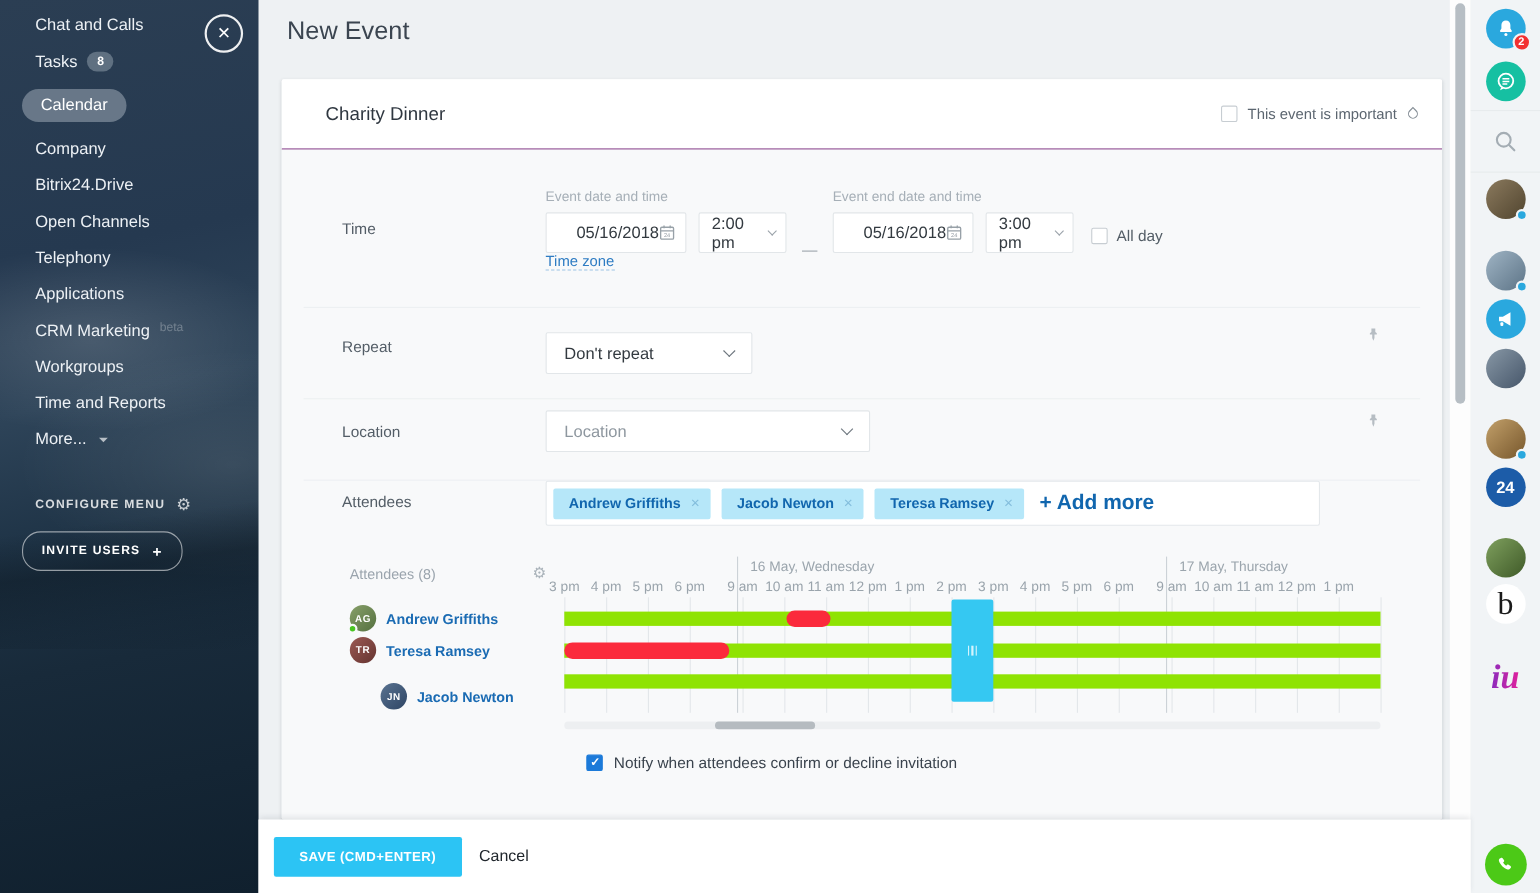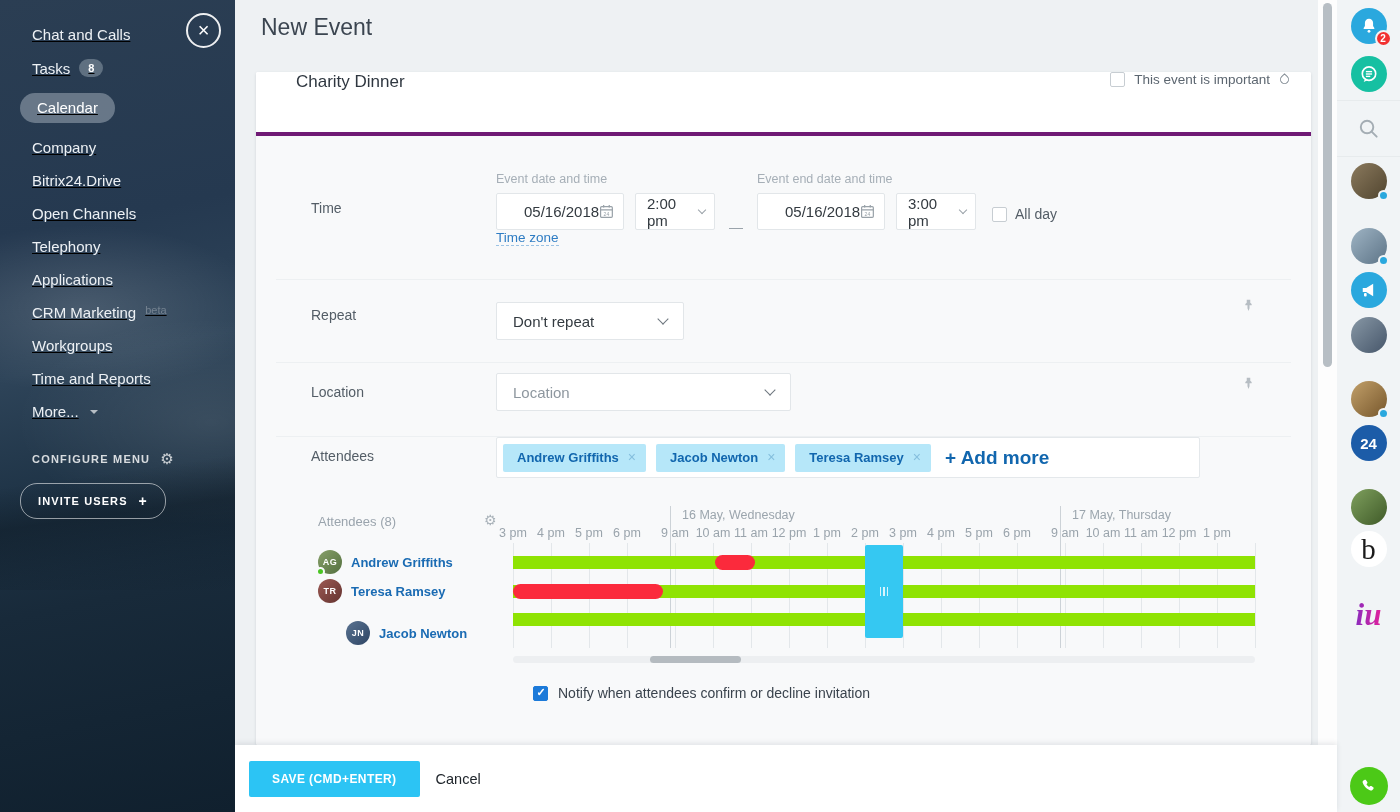--- a/index.html
+++ b/index.html
@@ -11,21 +11,21 @@
   .sidebar{position:absolute;left:0;top:0;width:235px;height:812px;overflow:hidden;
     background:
       radial-gradient(ellipse 260px 120px at 35% 38%, rgba(255,255,255,.14), rgba(255,255,255,0) 70%),
       radial-gradient(ellipse 300px 160px at 90% 52%, rgba(255,255,255,.10), rgba(255,255,255,0) 65%),
       linear-gradient(168deg,#2b3e53 0%,#253950 28%,#2e4459 44%,#1f3447 58%,#182a3a 72%,#10202e 100%);}
   .sidebar::after{content:"";position:absolute;left:0;right:0;top:430px;height:160px;
       background:linear-gradient(172deg,rgba(8,18,26,0) 30%,rgba(8,18,26,.38) 52%,rgba(10,22,32,.18) 78%,rgba(8,18,26,0) 100%);}
   .sb-close{position:absolute;top:13px;right:14px;width:35px;height:35px;border:2px solid rgba(255,255,255,.92);
       border-radius:50%;display:flex;align-items:center;justify-content:center;cursor:pointer;z-index:3;}
   .sb-close .x{color:#fff;font-size:20px;line-height:1;margin-top:-2px;}
-  .sb-menu{position:relative;z-index:2;padding-top:18px;text-decoration:underline;}
+  .sb-menu{position:relative;z-index:2;padding-top:6px;}
   .sb-item{display:flex;align-items:center;gap:9px;padding:8px 16px 8px 32px;font-size:15px;
       color:#edf1f5;cursor:pointer;white-space:nowrap;}
   .sb-item.active{padding-left:20px;}
   .sb-item.active .sb-label{background:rgba(192,203,213,.42);padding:6px 17px 7px;border-radius:18px;color:#fff;}
   .sb-badge{background:rgba(150,164,176,.5);color:#fff;font-size:11px;font-weight:bold;
       padding:2px 9px;border-radius:10px;line-height:14px;}
   .sb-tag{color:rgba(255,255,255,.28);font-size:11px;margin-left:0;align-self:flex-start;}
   .sb-caret{width:0;height:0;border-left:4px solid transparent;border-right:4px solid transparent;
       border-top:4px solid rgba(255,255,255,.65);margin-left:2px;}
   .sb-config{position:absolute;top:450px;left:32px;z-index:2;display:flex;align-items:center;gap:10px;
@@ -34,22 +34,22 @@
   .sb-invite{position:absolute;top:483px;left:20px;z-index:2;display:flex;align-items:center;gap:11px;
       border:1px solid rgba(255,255,255,.55);border-radius:17px;padding:9px 17px;cursor:pointer;
       color:#fff;font-size:11px;font-weight:bold;letter-spacing:1.1px;}
   .sb-invite .plus{font-size:14px;font-weight:bold;}
 
   
   .main{position:absolute;left:235px;top:0;width:1083px;height:812px;}
   .page-title{margin:14px 0 0 26px;font-size:23px;font-weight:400;color:#3b4550;}
   .card{position:absolute;left:21px;right:7px;top:72px;bottom:67px;background:#fff;border-radius:2px;
       box-shadow:0 1px 3px rgba(40,52,64,.15);overflow:hidden;}
-  .card-head{height:64px;display:flex;align-items:flex-start;justify-content:space-between;
-      padding:0 22px 0 40px;border-bottom:4px solid #701a75;background:#fff;gap:36px;}
+  .card-head{height:64px;display:flex;align-items:center;justify-content:space-between;
+      padding:0 22px 0 40px;border-bottom:1px solid #701a75;background:#fff;gap:36px;}
   .event-name{font-size:17px;color:#2f3740;}
   .important{display:flex;align-items:center;gap:9px;font-size:13.5px;color:#5c6670;}
   .flame{width:9px;height:9px;border:1.5px solid #868f97;border-radius:0 50% 50% 50%;
       transform:rotate(45deg);margin-left:1px;}
   .card-body{background:#f8f9fa;height:calc(100% - 64px);}
 
   .row{display:flex;margin:0 20px;padding-left:35px;border-top:1px solid #edf0f2;position:relative;}
   .row:first-child{border-top:none;}
   .row-label{width:185px;flex-shrink:0;font-size:14px;color:#535d66;}
   .row-time{height:143px;}

